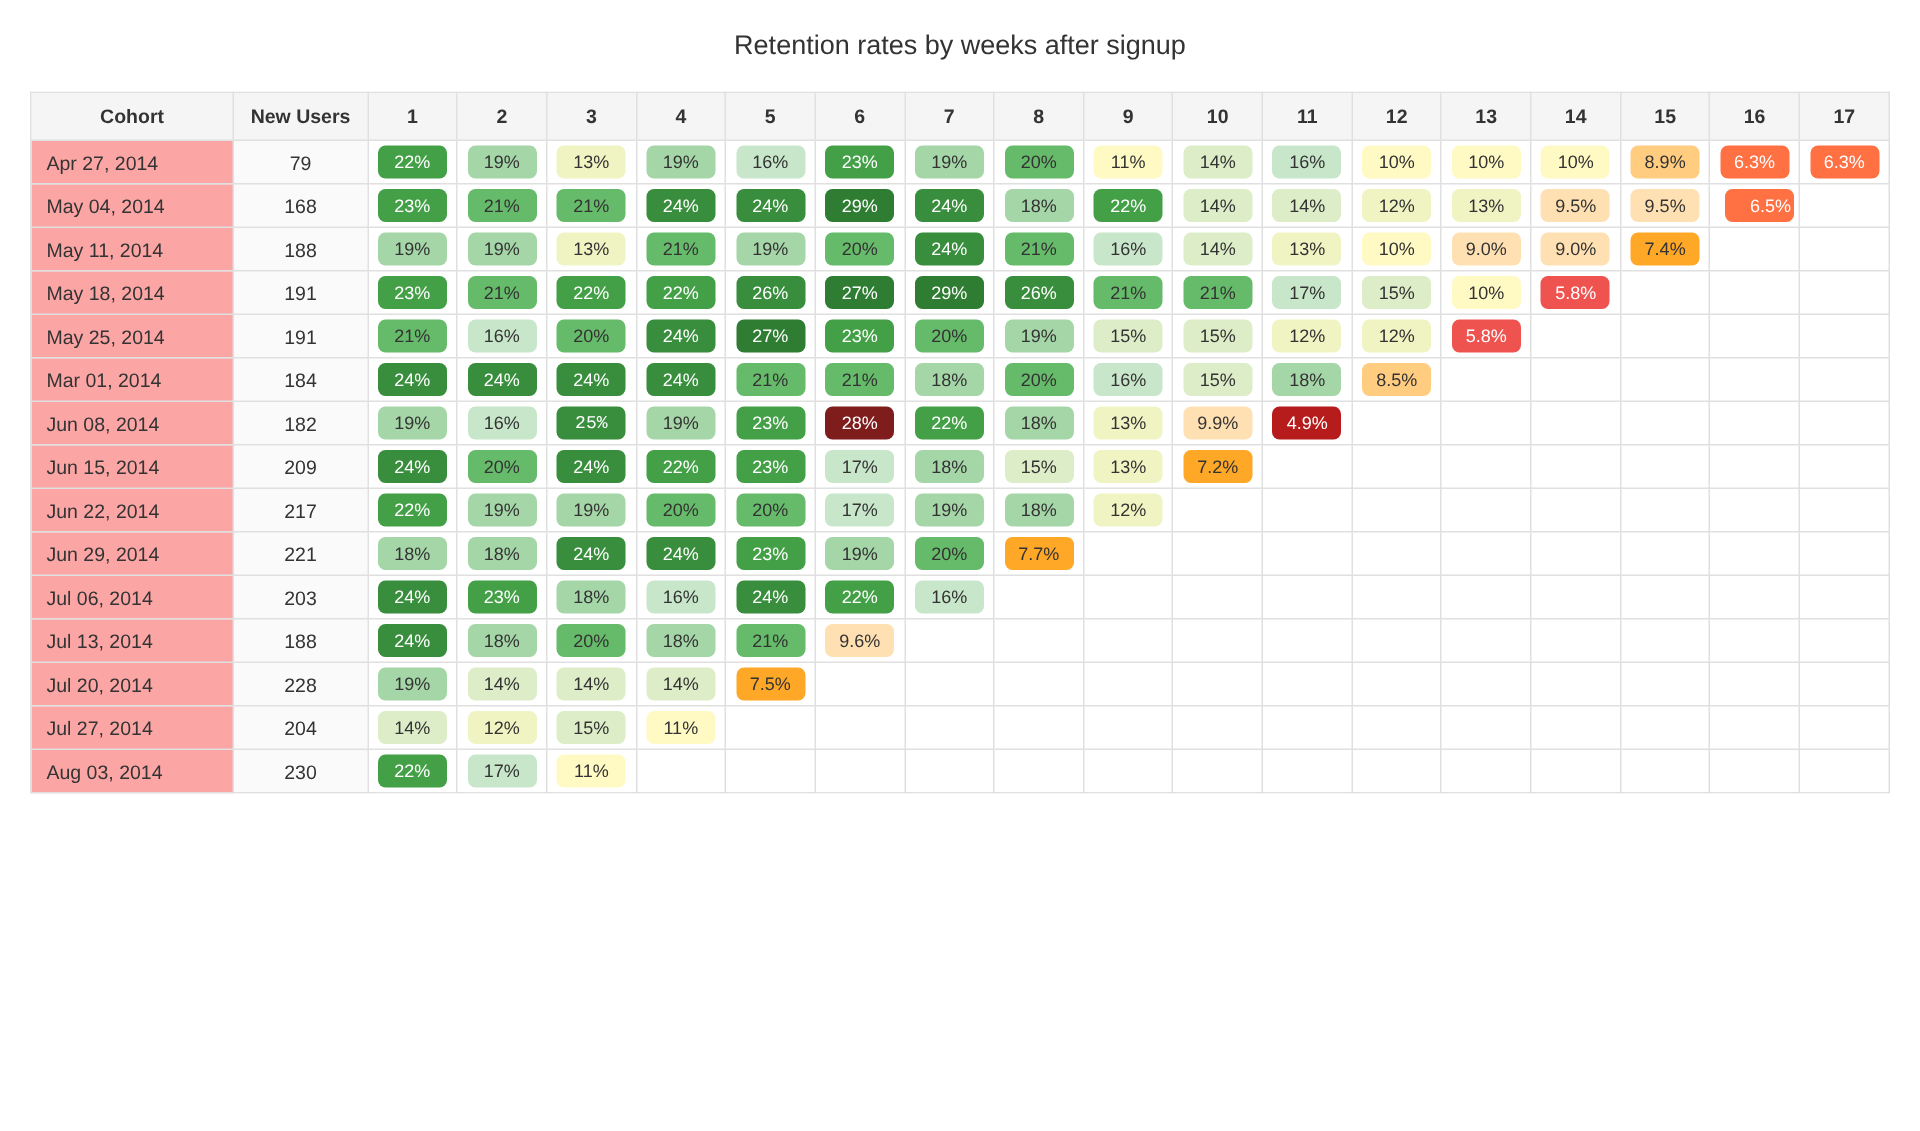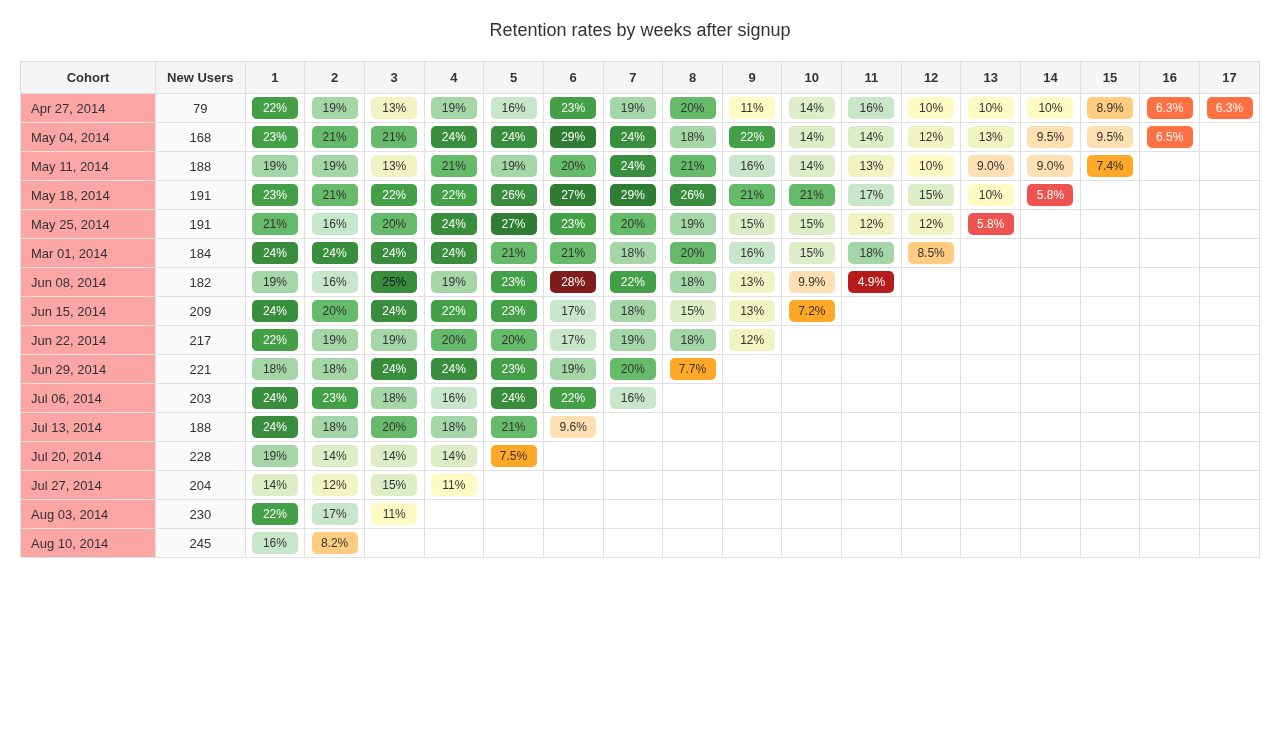--- a/index.html
+++ b/index.html
@@ -134,21 +134,21 @@
           <td style="padding: 3px;"><span class="cell" style="background-color: rgb(46, 125, 50); color: rgb(255, 255, 255);">29%</span></td>
           <td style="padding: 3px;"><span class="cell" style="background-color: rgb(56, 142, 60); color: rgb(255, 255, 255);">24%</span></td>
           <td style="padding: 3px;"><span class="cell" style="background-color: rgb(165, 214, 167); color: rgb(51, 51, 51);">18%</span></td>
           <td style="padding: 3px;"><span class="cell" style="background-color: rgb(67, 160, 71); color: rgb(255, 255, 255);">22%</span></td>
           <td style="padding: 3px;"><span class="cell" style="background-color: rgb(220, 237, 200); color: rgb(51, 51, 51);">14%</span></td>
           <td style="padding: 3px;"><span class="cell" style="background-color: rgb(220, 237, 200); color: rgb(51, 51, 51);">14%</span></td>
           <td style="padding: 3px;"><span class="cell" style="background-color: rgb(240, 244, 195); color: rgb(51, 51, 51);">12%</span></td>
           <td style="padding: 3px;"><span class="cell" style="background-color: rgb(240, 244, 195); color: rgb(51, 51, 51);">13%</span></td>
           <td style="padding: 3px;"><span class="cell" style="background-color: rgb(255, 224, 178); color: rgb(51, 51, 51);">9.5%</span></td>
           <td style="padding: 3px;"><span class="cell" style="background-color: rgb(255, 224, 178); color: rgb(51, 51, 51);">9.5%</span></td>
-          <td style="padding: 3px;"><span class="cell" style="background-color: rgb(255, 112, 67); color: rgb(255, 255, 255);">6.5%</span></td>
+          <td style="padding: 3px; text-align: right;"><span class="cell" style="background-color: rgb(255, 112, 67); color: rgb(255, 255, 255);">6.5%</span></td>
           <td style="padding: 3px;"></td>
         </tr>
         <tr>
           <td class="cohort-label">May 11, 2014</td>
           <td class="users-count">188</td>
           <td style="padding: 3px;"><span class="cell" style="background-color: rgb(165, 214, 167); color: rgb(51, 51, 51);">19%</span></td>
           <td style="padding: 3px;"><span class="cell" style="background-color: rgb(165, 214, 167); color: rgb(51, 51, 51);">19%</span></td>
           <td style="padding: 3px;"><span class="cell" style="background-color: rgb(240, 244, 195); color: rgb(51, 51, 51);">13%</span></td>
           <td style="padding: 3px;"><span class="cell" style="background-color: rgb(102, 187, 106); color: rgb(51, 51, 51);">21%</span></td>
           <td style="padding: 3px;"><span class="cell" style="background-color: rgb(165, 214, 167); color: rgb(51, 51, 51);">19%</span></td>
@@ -226,21 +226,21 @@
           <td style="padding: 3px;"></td>
           <td style="padding: 3px;"></td>
           <td style="padding: 3px;"></td>
           <td style="padding: 3px;"></td>
         </tr>
         <tr>
           <td class="cohort-label">Jun 08, 2014</td>
           <td class="users-count">182</td>
           <td style="padding: 3px;"><span class="cell" style="background-color: rgb(165, 214, 167); color: rgb(51, 51, 51);">19%</span></td>
           <td style="padding: 3px;"><span class="cell" style="background-color: rgb(200, 230, 201); color: rgb(51, 51, 51);">16%</span></td>
-          <td style="padding: 3px;"><span class="cell" style="background-color: rgb(56, 142, 60); color: #0f172a;">25%</span></td>
+          <td style="padding: 3px;"><span class="cell" style="background-color: rgb(56, 142, 60); color: #ffffff; font-family: Liberation Mono, monospace;">25%</span></td>
           <td style="padding: 3px;"><span class="cell" style="background-color: rgb(165, 214, 167); color: rgb(51, 51, 51);">19%</span></td>
           <td style="padding: 3px;"><span class="cell" style="background-color: rgb(67, 160, 71); color: rgb(255, 255, 255);">23%</span></td>
           <td style="padding: 3px;"><span class="cell" style="background-color: #7f1d1d; color: rgb(255, 255, 255);">28%</span></td>
           <td style="padding: 3px;"><span class="cell" style="background-color: rgb(67, 160, 71); color: rgb(255, 255, 255);">22%</span></td>
           <td style="padding: 3px;"><span class="cell" style="background-color: rgb(165, 214, 167); color: rgb(51, 51, 51);">18%</span></td>
           <td style="padding: 3px;"><span class="cell" style="background-color: rgb(240, 244, 195); color: rgb(51, 51, 51);">13%</span></td>
           <td style="padding: 3px;"><span class="cell" style="background-color: rgb(255, 224, 178); color: rgb(51, 51, 51);">9.9%</span></td>
           <td style="padding: 3px;"><span class="cell" style="background-color: rgb(183, 28, 28); color: rgb(255, 255, 255);">4.9%</span></td>
           <td style="padding: 3px;"></td>
           <td style="padding: 3px;"></td>
@@ -395,41 +395,20 @@
           <td style="padding: 3px;"></td>
           <td style="padding: 3px;"></td>
           <td style="padding: 3px;"></td>
         </tr>
         <tr>
           <td class="cohort-label">Aug 03, 2014</td>
           <td class="users-count">230</td>
           <td style="padding: 3px;"><span class="cell" style="background-color: rgb(67, 160, 71); color: rgb(255, 255, 255);">22%</span></td>
           <td style="padding: 3px;"><span class="cell" style="background-color: rgb(200, 230, 201); color: rgb(51, 51, 51);">17%</span></td>
           <td style="padding: 3px;"><span class="cell" style="background-color: rgb(255, 249, 196); color: rgb(51, 51, 51);">11%</span></td>
-          <td style="padding: 3px;"></td>
-          <td style="padding: 3px;"></td>
-          <td style="padding: 3px;"></td>
-          <td style="padding: 3px;"></td>
-          <td style="padding: 3px;"></td>
-          <td style="padding: 3px;"></td>
-          <td style="padding: 3px;"></td>
-          <td style="padding: 3px;"></td>
-          <td style="padding: 3px;"></td>
-          <td style="padding: 3px;"></td>
-          <td style="padding: 3px;"></td>
-          <td style="padding: 3px;"></td>
-          <td style="padding: 3px;"></td>
-          <td style="padding: 3px;"></td>
-        </tr>
-        <tr>
-          <td class="cohort-label">Aug 10, 2014</td>
-          <td class="users-count">245</td>
-          <td style="padding: 3px;"><span class="cell" style="background-color: rgb(200, 230, 201); color: rgb(51, 51, 51);">16%</span></td>
-          <td style="padding: 3px;"><span class="cell" style="background-color: rgb(255, 204, 128); color: rgb(51, 51, 51);">8.2%</span></td>
-          <td style="padding: 3px;"></td>
           <td style="padding: 3px;"></td>
           <td style="padding: 3px;"></td>
           <td style="padding: 3px;"></td>
           <td style="padding: 3px;"></td>
           <td style="padding: 3px;"></td>
           <td style="padding: 3px;"></td>
           <td style="padding: 3px;"></td>
           <td style="padding: 3px;"></td>
           <td style="padding: 3px;"></td>
           <td style="padding: 3px;"></td>

